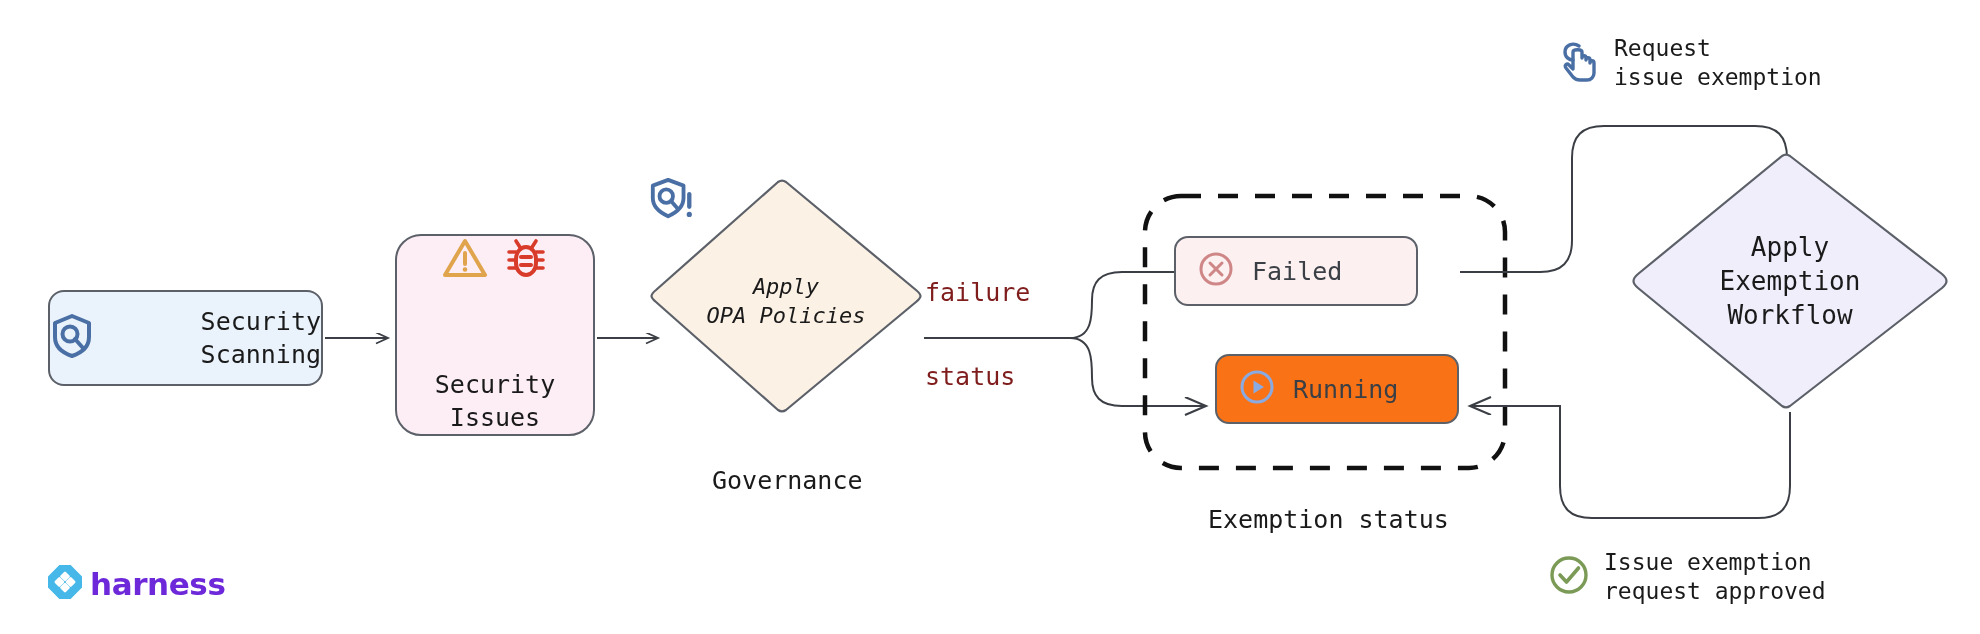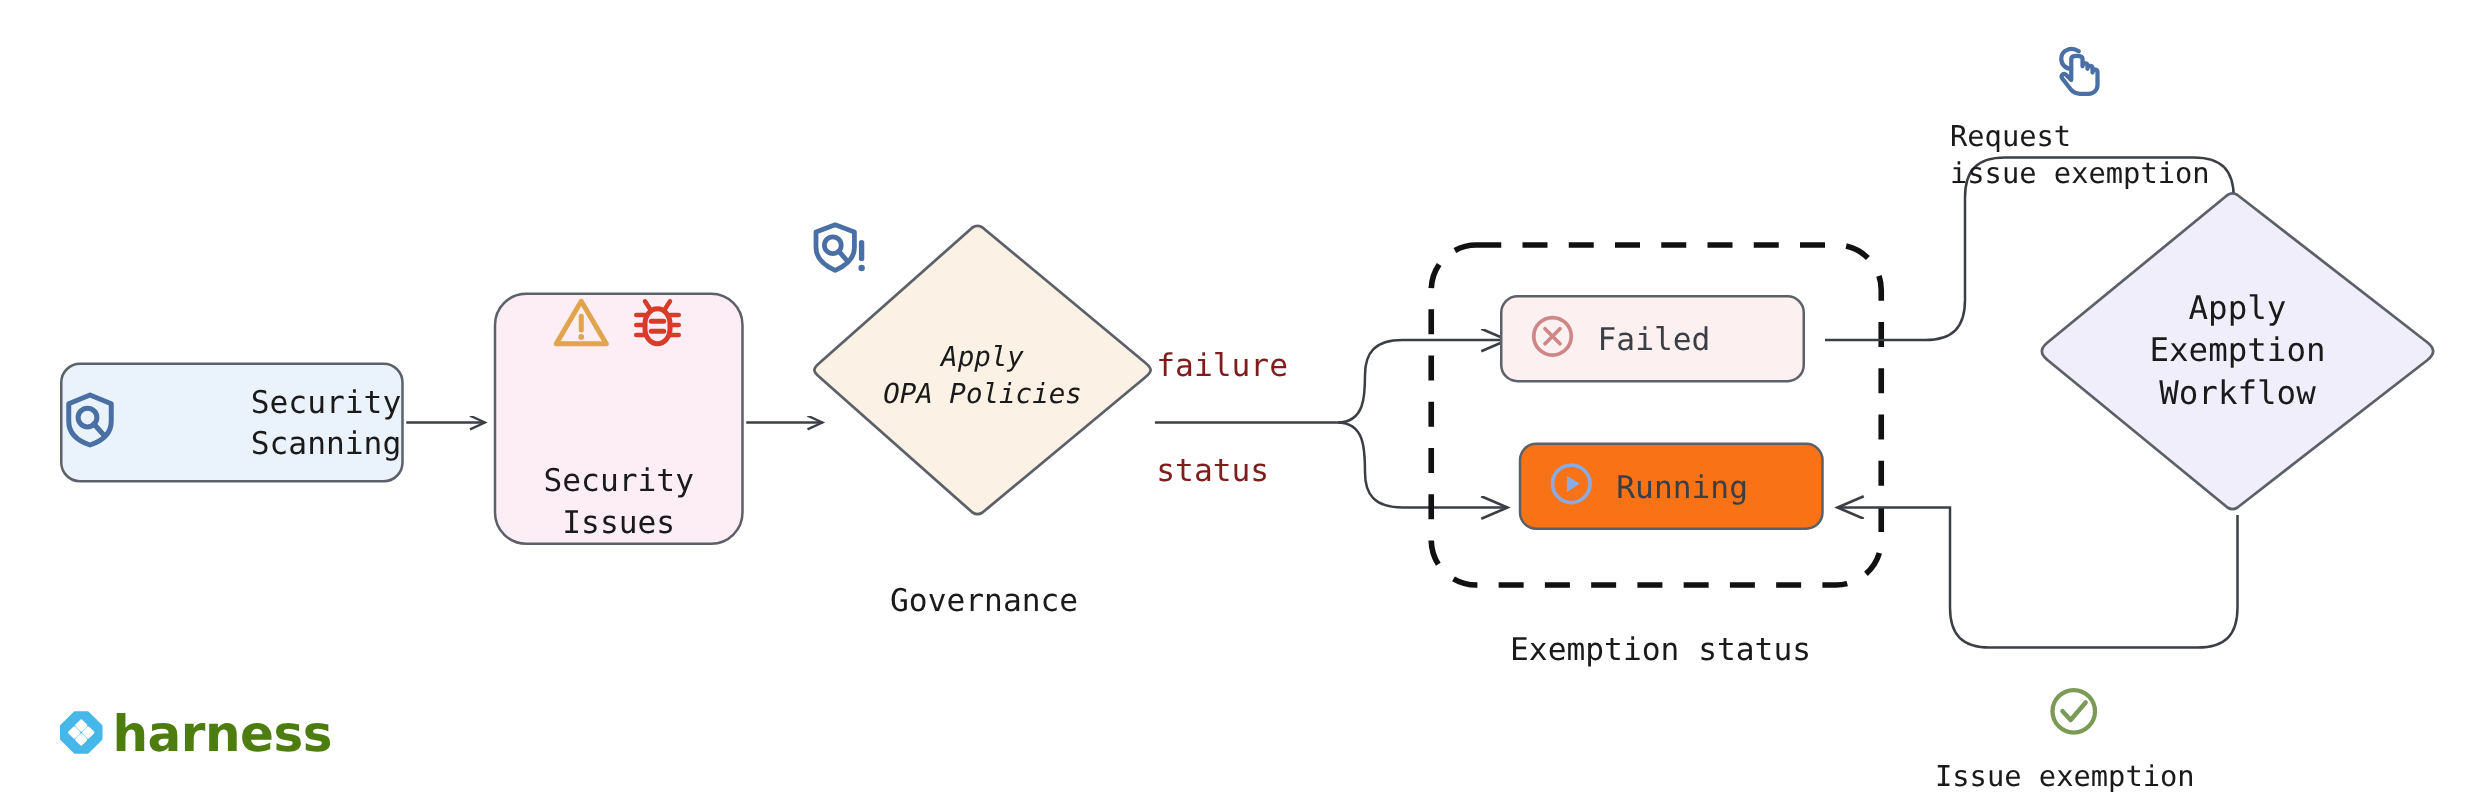--- a/index.html
+++ b/index.html
@@ -101,56 +101,56 @@
     position: absolute;
     box-sizing: border-box;
     display: flex; flex-direction: row;
     align-items: center; gap: 18px;
     padding-left: 22px;
     border: 2px solid #5c6068;
     border-radius: 14px;
   }
   .status-box .node-label { font-size: 25px; color: #3a3f45; }
   #node-failed {
-    left: 1200px; top: 236px;
+    left: 1174px; top: 236px;
     width: 244px; height: 70px;
     background: #fdf0f1;
   }
   #node-running {
     left: 1215px; top: 354px;
     width: 244px; height: 70px;
     background: #f97316;
   }
   
   .annotation {
     position: absolute;
-    display: flex; flex-direction: column;
+    display: flex; 
     align-items: center; gap: 14px;
   }
   .annotation .ann-text {
     font-family: "DejaVu Sans Mono", "Liberation Mono", monospace;
     font-size: 23px;
     color: #1a1a1a;
     line-height: 1.28;
     white-space: pre;
   }
   #annotation-request { left: 1560px; top: 34px; }
   #annotation-approved { left: 1548px; top: 548px; }
   
   #harness-logo {
     position: absolute;
     left: 48px; top: 565px;
     display: flex; flex-direction: row;
     align-items: center; gap: 8px;
   }
   #harness-logo .logo-word {
     font-family: "DejaVu Sans", "Liberation Sans", sans-serif;
-    font-size: 40px;
+    font-size: 31px;
     font-weight: 600;
-    color: #4d7c0f;
+    color: #6d28d9;
     letter-spacing: -0.4px;
   }
 </style>
 </head>
 <body>
 
 <svg id="canvas" viewBox="0 0 1980 634" xmlns="http://www.w3.org/2000/svg">
   <defs>
     <marker id="arrowOpen" markerWidth="16" markerHeight="16" refX="13" refY="5.5" orient="auto" markerUnits="userSpaceOnUse">
       <path d="M1,0 L13,5.5 L1,11" fill="none" stroke="#3b3f45" stroke-width="1.8"></path>

